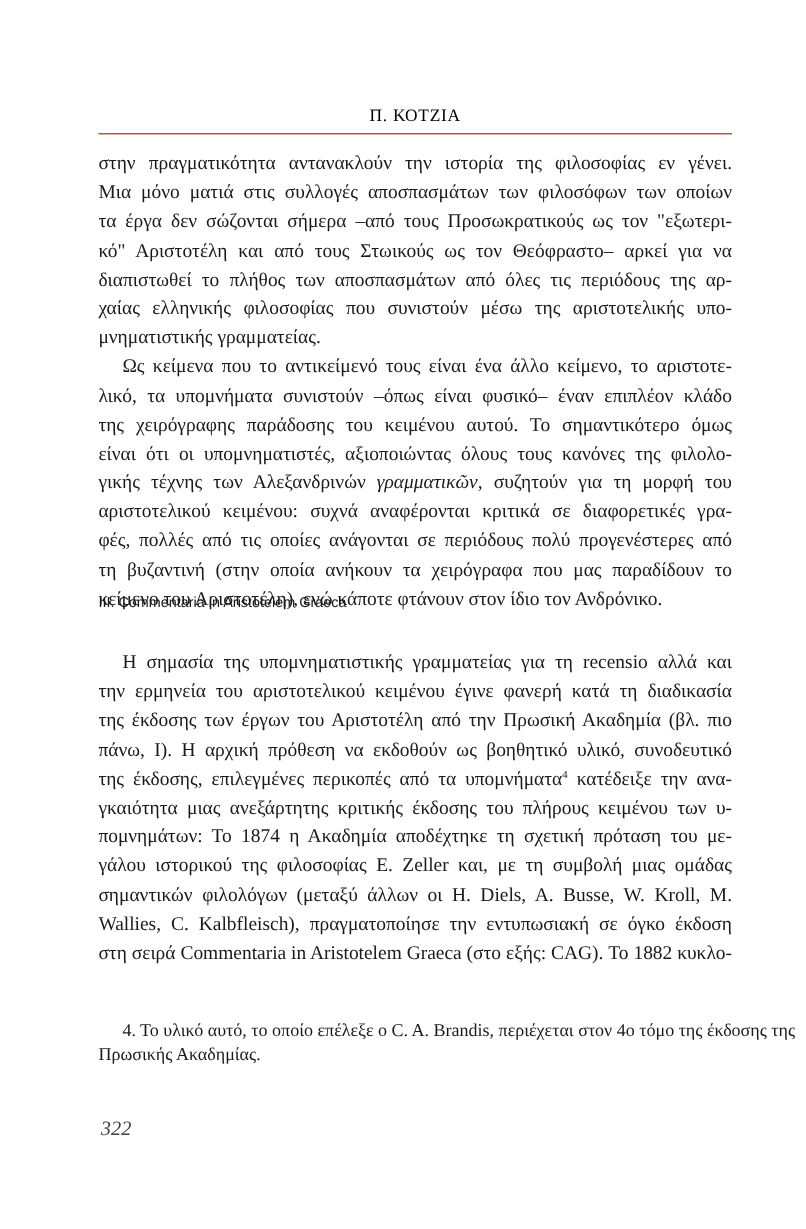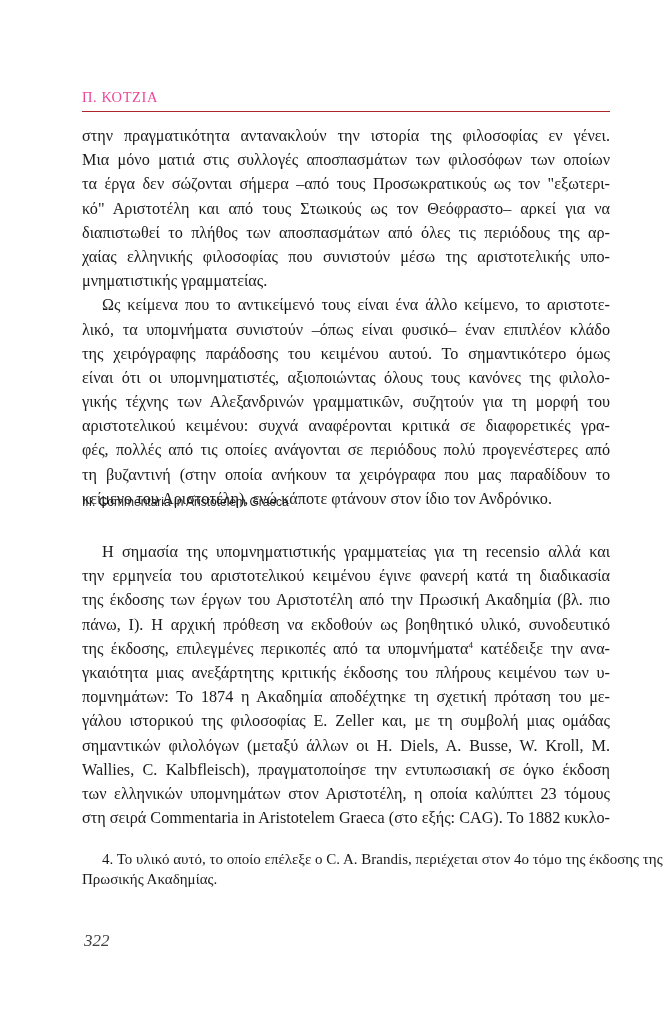--- a/index.html
+++ b/index.html
@@ -19,23 +19,24 @@
       position: absolute;
       left: 0; top: 0;
       width: 672px; height: 1024px;
       background: #ffffff;
     }
     .running-head {
       position: absolute;
       left: 82px;
       width: 528px;
       top: 89px;
+      text-align: center;
       font-size: 14.5px;
       letter-spacing: 0.6px;
-      color: #ec4899;
+      color: #000000;
     }
     .head-rule {
       position: absolute;
       left: 82px;
       top: 111px;
       width: 528px;
       height: 0;
       border-top: 1.3px solid #b0232a;
     }
     .body-text {
@@ -54,20 +55,21 @@
       text-align-last: justify;
       word-spacing: 0px;
     }
     .line.last {
       text-align-last: left;
     }
     .line.indent {
       padding-left: 20px;
     }
     .line .it {
+      font-style: italic;
     }
     sup {
       font-size: 9px;
       line-height: 0;
       vertical-align: 6px;
     }
     .section-heading {
       position: absolute;
       left: 82px;
       top: 495px;
@@ -150,21 +152,20 @@
       <span class="line indent">Η σημασία της υπομνηματιστικής γραμματείας για τη recensio αλλά και</span>
       <span class="line">την ερμηνεία του αριστοτελικού κειμένου έγινε φανερή κατά τη διαδικασία</span>
       <span class="line">της έκδοσης των έργων του Αριστοτέλη από την Πρωσική Ακαδημία (βλ. πιο</span>
       <span class="line">πάνω, Ι). Η αρχική πρόθεση να εκδοθούν ως βοηθητικό υλικό, συνοδευτικό</span>
       <span class="line"><span>της έκδοσης, επιλεγμένες περικοπές από τα υπομνήματα</span><sup>4</sup><span> κατέδειξε την ανα-</span></span>
       <span class="line">γκαιότητα μιας ανεξάρτητης κριτικής έκδοσης του πλήρους κειμένου των υ-</span>
       <span class="line">πομνημάτων: Το 1874 η Ακαδημία αποδέχτηκε τη σχετική πρόταση του με-</span>
       <span class="line">γάλου ιστορικού της φιλοσοφίας E. Zeller και, με τη συμβολή μιας ομάδας</span>
       <span class="line">σημαντικών φιλολόγων (μεταξύ άλλων οι H. Diels, A. Busse, W. Kroll, M.</span>
       <span class="line">Wallies, C. Kalbfleisch), πραγματοποίησε την εντυπωσιακή σε όγκο έκδοση</span>
-      <span class="line">των ελληνικών υπομνημάτων στον Αριστοτέλη, η οποία καλύπτει 23 τόμους</span>
       <span class="line">στη σειρά Commentaria in Aristotelem Graeca (στο εξής: CAG). Το 1882 κυκλο-</span>
     </div>
   </div>
 
   <div class="footnote">
     <span class="fn-line indent">4. Το υλικό αυτό, το οποίο επέλεξε ο C. A. Brandis, περιέχεται στον 4ο τόμο της έκδοσης της</span>
     <span class="fn-line last">Πρωσικής Ακαδημίας.</span>
   </div>
 
   <div class="folio">322</div>

